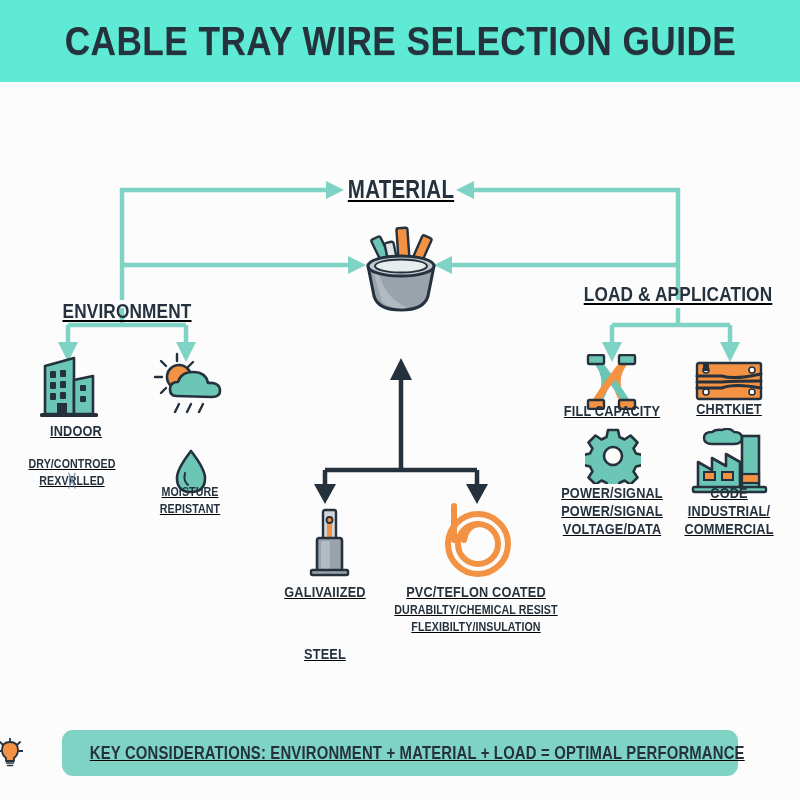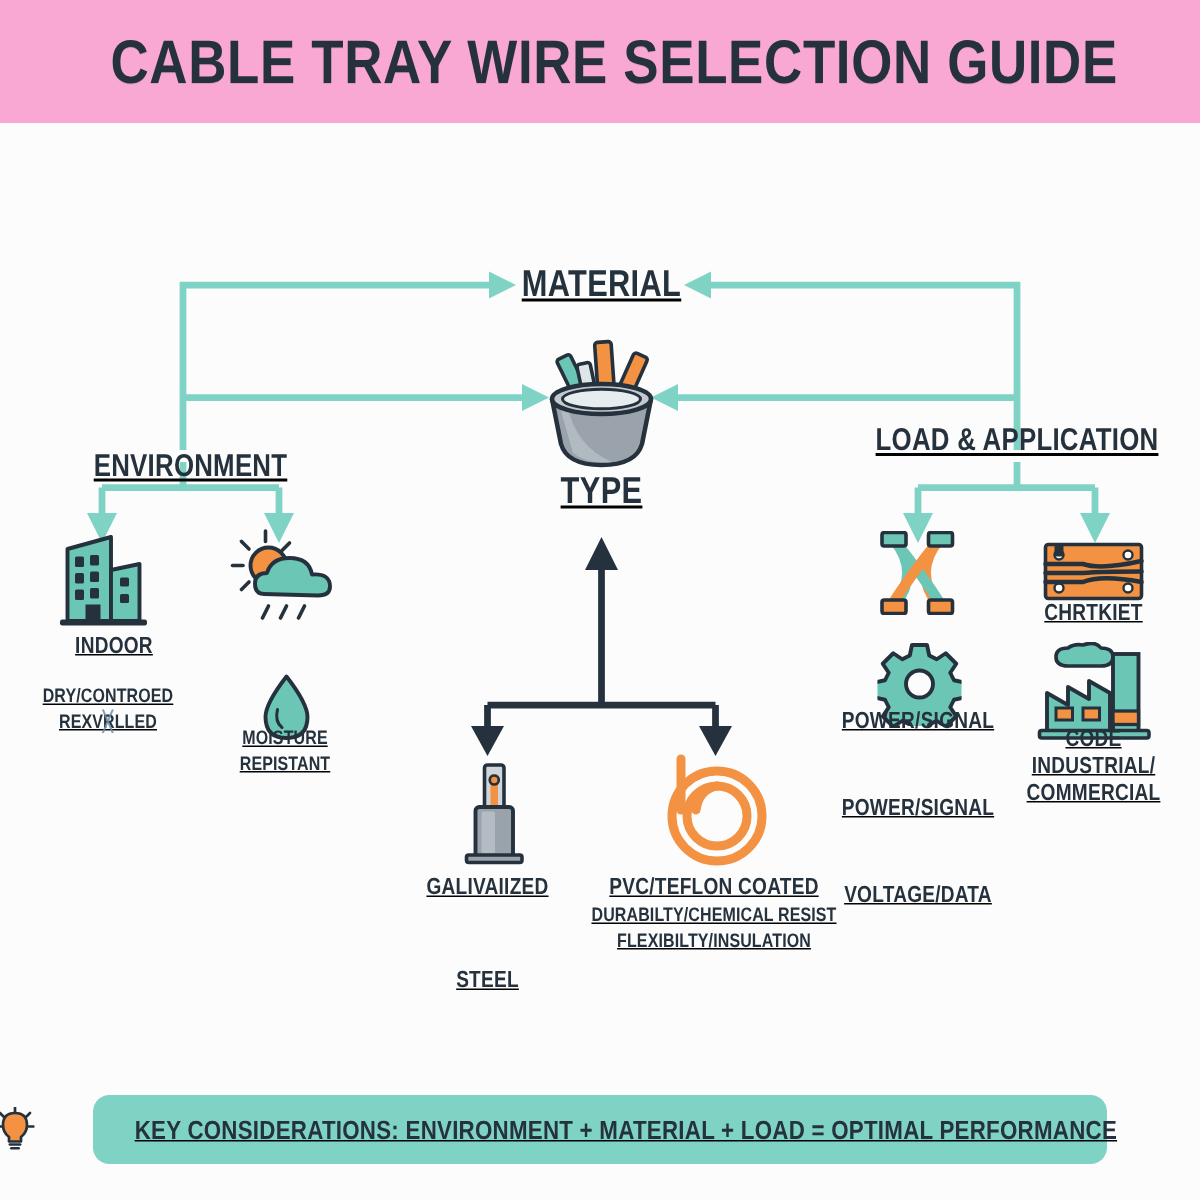--- a/index.html
+++ b/index.html
@@ -7,22 +7,22 @@
     width: 800px; height: 800px;
     background: #ffffff;
     font-family: "Liberation Sans", sans-serif;
     overflow: hidden;
   }
   #root { position: relative; width: 800px; height: 800px; background: #fcfcfc; }
 
   
   .header-band {
     position: absolute; left: 0; top: 0; width: 800px; height: 82px;
-    background: #f9a8d4;
-    display: flex; align-items: center; justify-content: flex-end;
+    background: #5eead4;
+    display: flex; align-items: center; justify-content: center;
   }
   .header-title {
     font-family: "Liberation Sans Narrow", "Liberation Sans", sans-serif;
     font-weight: 700;
     font-size: 41px;
     letter-spacing: 0.5px;
     color: #25323d;
     transform: scaleX(0.86);
     text-transform: uppercase;
     white-space: nowrap;
@@ -149,23 +149,20 @@
 
       <path d="M16 44 L22 74 Q26 88 49 88 Q72 88 76 74 L82 44 Z" fill="#9aa3ab" stroke="#25323d" stroke-width="3" stroke-linejoin="round"></path>
 
       <path d="M26 48 Q32 76 56 86 Q40 88 30 80 L22 52 Z" fill="#b4bcc3" opacity="0.9"></path>
 
       <ellipse cx="49" cy="44" rx="33" ry="10" fill="#c2c9cf" stroke="#25323d" stroke-width="3"></ellipse>
       <ellipse cx="49" cy="44" rx="26" ry="6.5" fill="#e7ecef" stroke="#25323d" stroke-width="2"></ellipse>
     </svg>
   </div>
 
-  <div class="tblock" style="left:401px; top:313px;">
-    <div class="cond node-title">TYPE</div>
-  </div>
 
   <div class="tblock" style="left:127px; top:299px;">
     <div class="cond branch-title">ENVIRONMENT</div>
   </div>
 
   <div class="icon" style="left:38px; top:352px; width:62px; height:68px;">
     <svg viewBox="0 0 62 68" width="62" height="68">
       <path d="M7 14 L36 6 L36 62 L7 62 Z" fill="#6cc6b5" stroke="#25323d" stroke-width="2.6" stroke-linejoin="round"></path>
       <path d="M36 28 L55 24 L55 62 L36 62 Z" fill="#6cc6b5" stroke="#25323d" stroke-width="2.6" stroke-linejoin="round"></path>
       <g fill="#25323d">
@@ -266,20 +263,23 @@
         <path d="M45 6 Q27 28 13 50" stroke="#f29242"></path>
       </g>
       <g stroke="#25323d" stroke-width="2.4">
         <rect x="7" y="1" width="16" height="9" rx="1.5" fill="#6cc6b5"></rect>
         <rect x="38" y="1" width="16" height="9" rx="1.5" fill="#6cc6b5"></rect>
         <rect x="7" y="46" width="16" height="9" rx="1.5" fill="#f29242"></rect>
         <rect x="38" y="46" width="16" height="9" rx="1.5" fill="#f29242"></rect>
       </g>
     </svg>
   </div>
+  <div class="tblock" style="left:612px; top:402px;">
+    <div class="cond item-label">FILL CAPACITY</div>
+  </div>
 
   <div class="icon" style="left:694px; top:358px; width:70px; height:48px;">
     <svg viewBox="0 0 70 48" width="70" height="48">
       <rect x="3" y="5" width="64" height="36" rx="2" fill="#f29242" stroke="#25323d" stroke-width="2.4"></rect>
       <g fill="#ffffff" stroke="#25323d" stroke-width="1.6">
         <circle cx="12" cy="12" r="3"></circle>
           <circle cx="58" cy="12" r="3"></circle>
         <circle cx="12" cy="34" r="3"></circle>
           <circle cx="58" cy="34" r="3"></circle>
       </g>
@@ -296,21 +296,21 @@
       <span>CHRTKIET</span>
     </div>
   </div>
 
   <div class="icon" style="left:585px; top:428px; width:56px; height:56px;">
     <svg viewBox="0 0 56 56" width="56" height="56">
       <path d="M23 2 h10 l1.5 7 5 2.5 6-4 7 7 -4 6 2.5 5 7 1.5 v10 l-7 1.5 -2.5 5 4 6 -7 7 -6-4 -5 2.5 -1.5 7 h-10 l-1.5-7 -5-2.5 -6 4 -7-7 4-6 -2.5-5 -7-1.5 v-10 l7-1.5 2.5-5 -4-6 7-7 6 4 5-2.5 Z" fill="#6cc6b5" stroke="#25323d" stroke-width="2.6" stroke-linejoin="round"></path>
       <circle cx="28" cy="28" r="9" fill="#fcfcfc" stroke="#25323d" stroke-width="2.6"></circle>
     </svg>
   </div>
-  <div class="tblock" style="left:612px; top:472px;gap:40px;">
+  <div class="tblock" style="left:612px; top:484px;">
     <div class="cond item-label">POWER/SIGNAL</div>
     <div class="cond item-label">POWER/SIGNAL</div>
     <div class="cond item-label">VOLTAGE/DATA</div>
   </div>
 
   <div class="icon" style="left:690px; top:428px; width:80px; height:70px;">
     <svg viewBox="0 0 80 70" width="80" height="70">
       <path d="M22 4 Q14 4 14 10 Q14 16 22 16 L44 16 Q52 16 52 10 Q52 4 44 4 Q40 -1 32 2 Q26 1 22 4 Z" fill="#6cc6b5" stroke="#25323d" stroke-width="2.4" stroke-linejoin="round"></path>
       <rect x="52" y="8" width="17" height="52" fill="#6cc6b5" stroke="#25323d" stroke-width="2.6"></rect>
       <rect x="52" y="46" width="17" height="9" fill="#f29242" stroke="#25323d" stroke-width="2.2"></rect>

